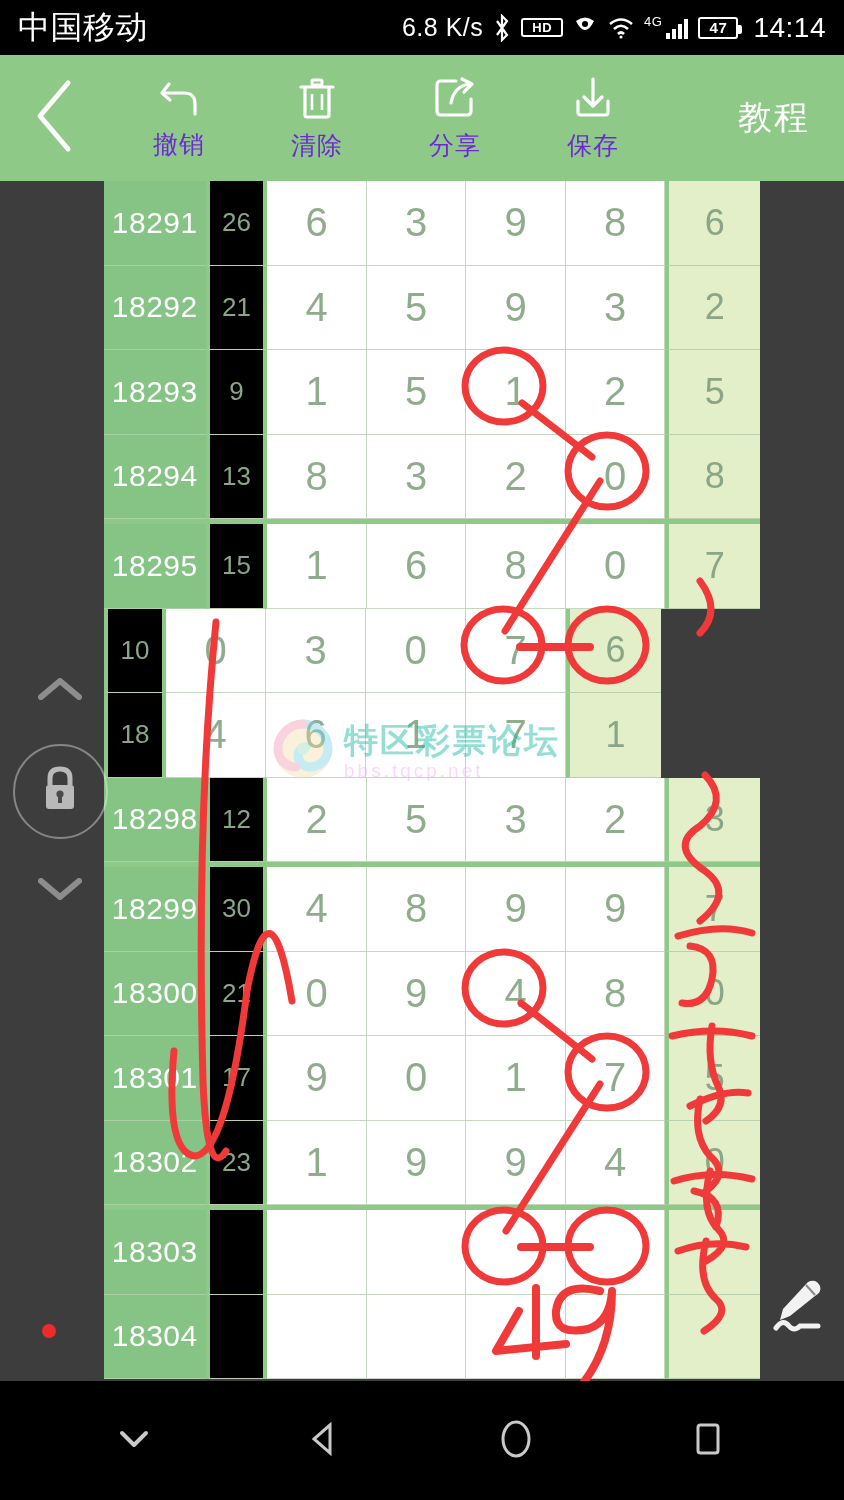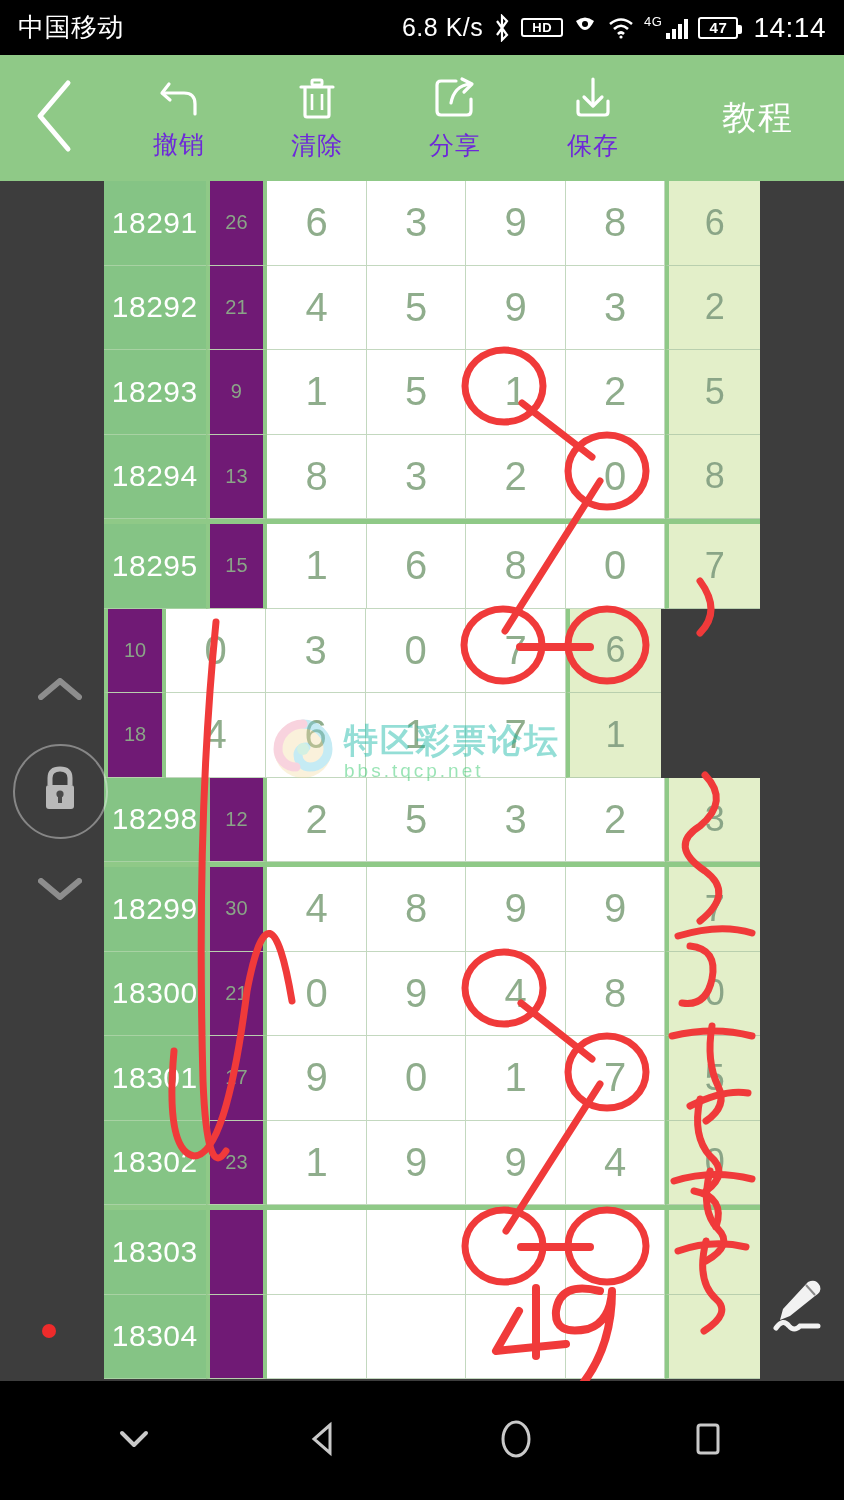--- a/index.html
+++ b/index.html
@@ -7,21 +7,21 @@
               font-family:"Liberation Sans","DejaVu Sans",sans-serif; }
 
   #app { position:relative; width:844px; height:1500px; background:#000; }
 
   
   .statusbar{
     position:absolute; left:0; top:0; width:844px; height:55px;
     background:#000; color:#fff; display:flex; align-items:center;
     padding:0 18px; font-size:25px; letter-spacing:0.5px;
   }
-  .carrier{ font-size:26px; }
+  .carrier{ font-size:32px; }
   .status-right{ margin-left:auto; display:flex; align-items:center; gap:9px;justify-content:space-between; }
   .netspeed{ font-size:25px; font-family:"Liberation Sans",sans-serif;}
   .ico{ display:inline-flex; align-items:center; justify-content:center; }
   .hd-box{ border:2px solid #fff; border-radius:3px; font-size:13px;
            font-weight:bold; padding:0px 9px; line-height:15px; }
   .battery{ position:relative; width:40px; height:22px; border:2px solid #fff;
             border-radius:3px; display:flex; align-items:center; justify-content:center;
             font-size:15px; font-weight:bold;}
   .battery:after{ content:""; position:absolute; right:-6px; top:6px; width:4px;
                   height:9px; background:#fff; border-radius:0 2px 2px 0;}
@@ -31,34 +31,34 @@
   
   .toolbar{
     position:absolute; left:0; top:55px; width:844px; height:126px;
     background:#8fc987; display:flex; align-items:center;
   }
   .tb-back{ width:110px; height:100%; display:flex; align-items:center;
             justify-content:center; }
   .tb-item{ width:138px; height:100%; display:flex; flex-direction:column;
             align-items:center; justify-content:center; gap:4px; color:#fff; }
   .tb-item .lbl{ font-size:25px; color:#6d28d9; letter-spacing:1px; }
-  .tb-tutorial{ margin-left:auto; margin-right:50px; color:#fff; font-size:34px;
+  .tb-tutorial{ margin-left:auto; margin-right:34px; color:#fff; font-size:34px;
                 letter-spacing:2px; }
 
   
   .stage{ position:absolute; left:0; top:181px; width:844px; height:1200px;
           background:#3d3d3d; overflow:hidden; }
 
   .table{ position:absolute; left:85px; top:0px; width:675px;padding-left:19px; }
   .trow{ display:flex; height:84.5px; align-items:stretch; }
   .trow.gapafter{ border-bottom:5px solid #8fc987; height:89.5px;justify-content:flex-end;}
   .cell{ display:flex; align-items:center; justify-content:center; }
   .c-issue{ width:102px; background:#85c485; color:#fff; font-size:30px;
             letter-spacing:0.5px; border-bottom:1px solid #a8d2a3; }
-  .c-sum{ width:62px; background:#701a75; color:#8aa587; font-size:20px;
+  .c-sum{ width:62px; background:#000000; color:#8aa587; font-size:26px;
           border-bottom:1px solid #b9cfae; border-left:4px solid #8fc987;
           border-right:4px solid #8fc987;}
   .c-d{ width:100px; background:#ffffff; color:#8fad8c; font-size:40px;
         border-bottom:1px solid #c3d8bf; border-right:1px solid #c3d8bf; }
   .c-d:last-of-type{ }
   .c-last{ width:95px; background:#e3efc9; color:#8aa587; font-size:36px;
            border-bottom:1px solid #b9cfae; border-left:4px solid #8fc987;}
 
   
   .lockwrap{ position:absolute; left:10px; top:495px; width:100px; height:230px;
@@ -72,21 +72,21 @@
   .reddot{ position:absolute; left:42px; top:1143px; width:14px; height:14px;
            border-radius:50%; background:#ee2b2b; }
 
   .pencil{ position:absolute; left:770px; top:1095px; }
 
   
   .watermark{ position:absolute; left:272px; top:535px; width:300px; height:70px;
               display:flex; align-items:center; gap:10px; opacity:.45; }
   .wm-text{ display:flex; flex-direction:column; line-height:1; }
   .wm-main{ font-size:34px; color:#14b8a6; font-weight:bold; letter-spacing:2px;}
-  .wm-sub{ font-size:19px; color:#22c55e; letter-spacing:3px; margin-top:4px;}
+  .wm-sub{ font-size:19px; color:#f0abfc; letter-spacing:3px; margin-top:4px;}
 
   
   .ink{ position:absolute; left:0; top:0; width:844px; height:1200px;
         pointer-events:none; }
 
   
   .navbar{ position:absolute; left:0; top:1381px; width:844px; height:119px;
            background:#000; display:flex; align-items:center;
            justify-content:space-around; padding:0 40px; }
 </style>

